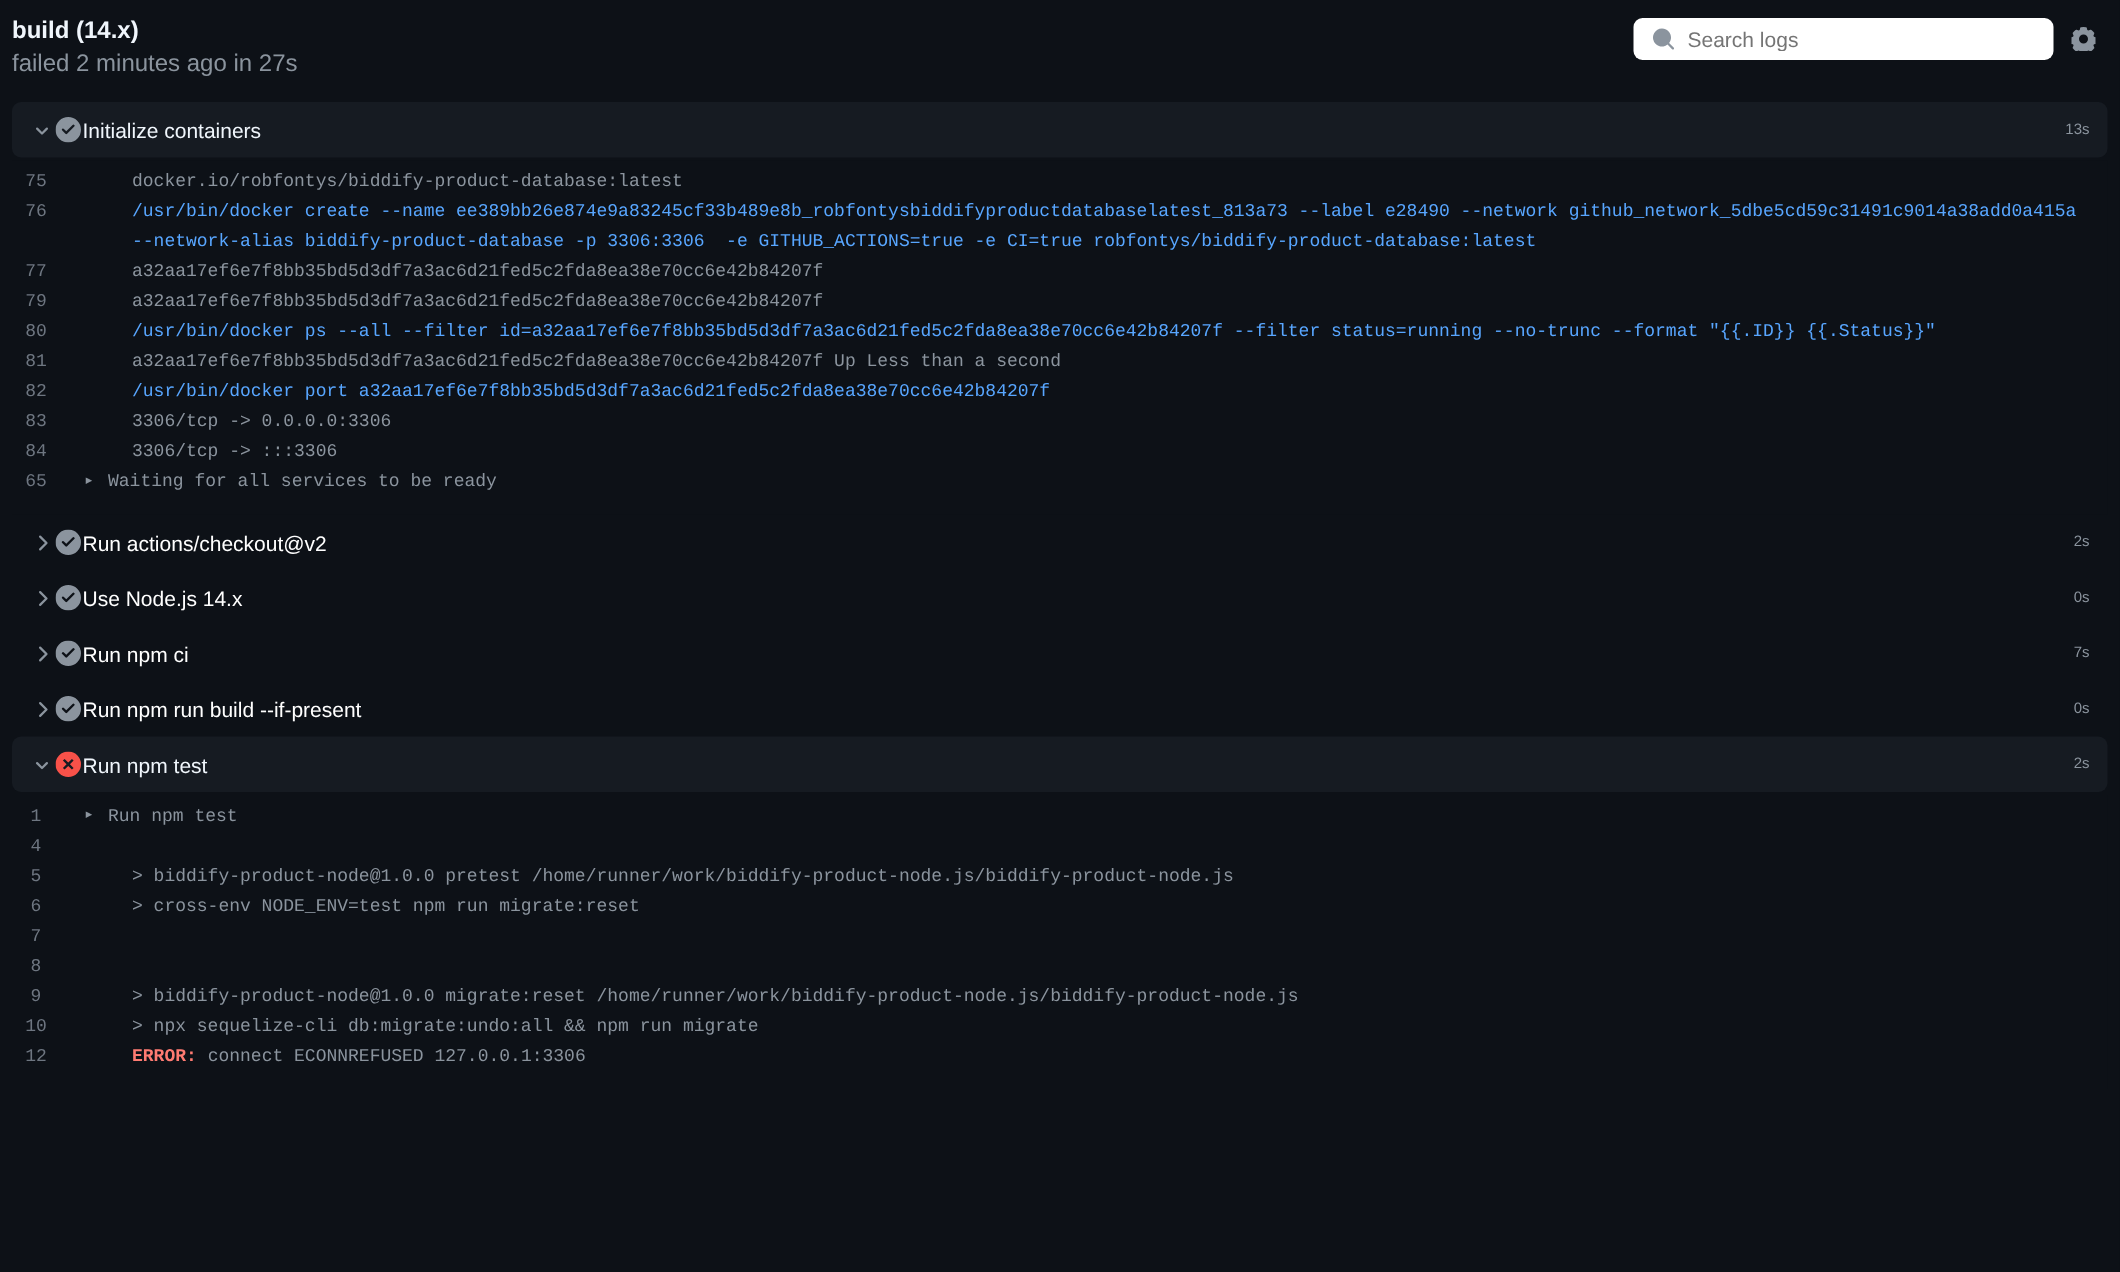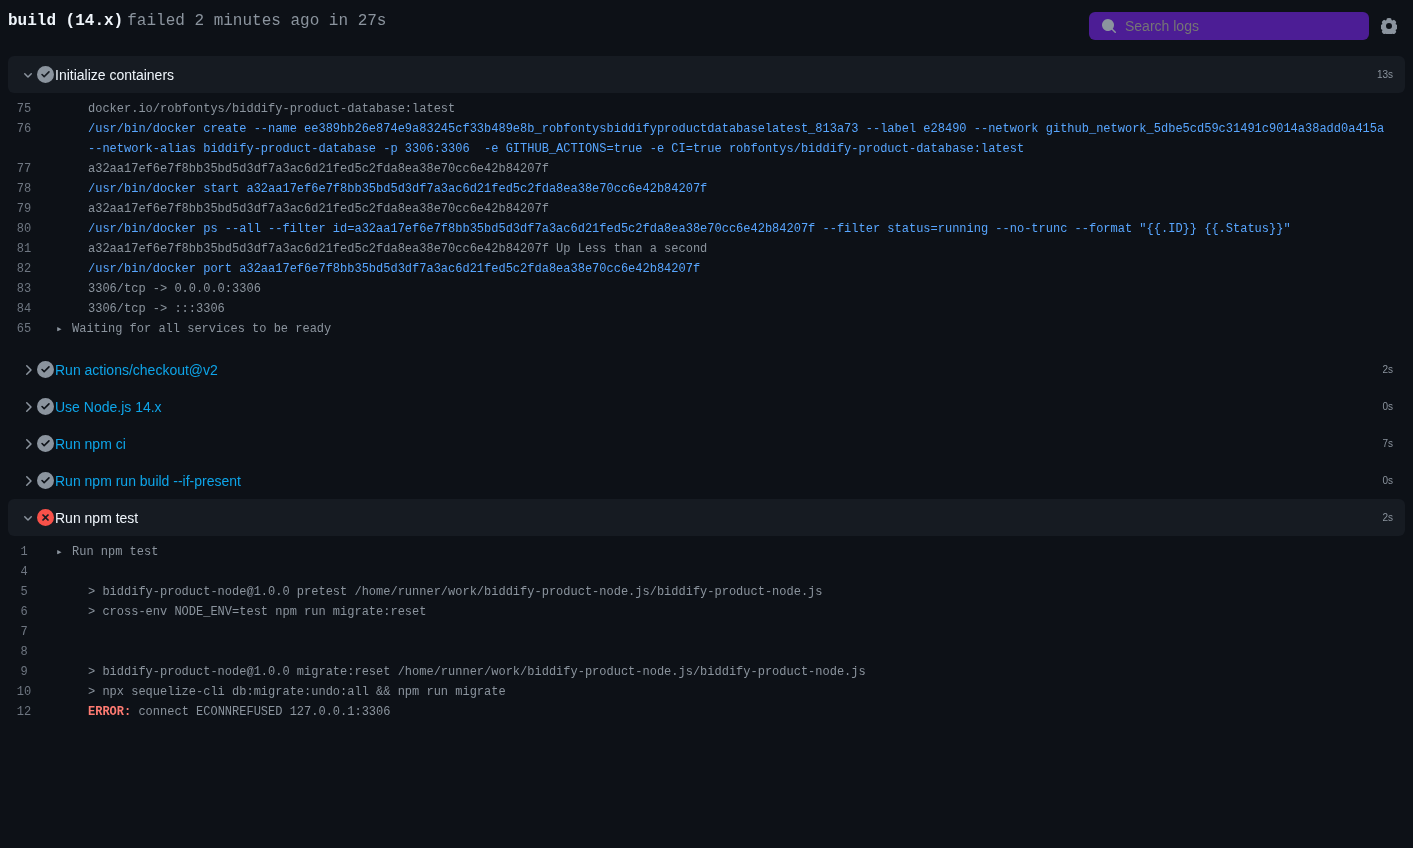--- a/index.html
+++ b/index.html
@@ -17,40 +17,39 @@
       overflow: hidden;
     }
     .header {
       display: flex;
       justify-content: space-between;
       align-items: flex-start;
       padding: 12px 16px 16px 8px;
     }
     .header-left {
       display: flex;
-      flex-direction: row;
+      flex-direction: column;
       gap: 4px;
-      font-family: Liberation Mono, monospace;
     }
     .title {
       font-size: 16px;
       font-weight: 600;
       color: #f0f6fc;
     }
     .subtitle {
       font-size: 16px;
       color: #8b949e;
     }
     .header-right {
       display: flex;
       align-items: center;
       gap: 12px;
     }
     .search-box {
-      background: #4c1d95;
+      background: #ffffff;
       border-radius: 6px;
       padding: 6px 12px;
       display: flex;
       align-items: center;
       gap: 8px;
       width: 280px;
     }
     .search-icon-svg {
       width: 16px;
       height: 16px;
@@ -97,21 +96,21 @@
       flex-shrink: 0;
     }
     .status-success {
       fill: #8b949e;
     }
     .status-fail {
       fill: #f85149;
     }
     .step-name {
       flex: 1;
-      color: #0ea5e9;
+      color: #ffffff;
       font-size: 14px;
     }
     .step-row.expanded .step-name {
       color: #f0f6fc;
       font-weight: 500;
     }
     .step-duration {
       color: #8b949e;
       font-size: 10px;
     }
@@ -202,25 +201,20 @@
         <div class="log-num">76</div>
         <div class="log-caret"></div>
         <div class="log-text blue log-indent">/usr/bin/docker create --name ee389bb26e874e9a83245cf33b489e8b_robfontysbiddifyproductdatabaselatest_813a73 --label e28490 --network github_network_5dbe5cd59c31491c9014a38add0a415a --network-alias biddify-product-database -p 3306:3306  -e GITHUB_ACTIONS=true -e CI=true robfontys/biddify-product-database:latest</div>
       </div>
       <div class="log-line">
         <div class="log-num">77</div>
         <div class="log-caret"></div>
         <div class="log-text  log-indent">a32aa17ef6e7f8bb35bd5d3df7a3ac6d21fed5c2fda8ea38e70cc6e42b84207f</div>
       </div>
       <div class="log-line">
-        <div class="log-num">78</div>
-        <div class="log-caret"></div>
-        <div class="log-text blue log-indent">/usr/bin/docker start a32aa17ef6e7f8bb35bd5d3df7a3ac6d21fed5c2fda8ea38e70cc6e42b84207f</div>
-      </div>
-      <div class="log-line">
         <div class="log-num">79</div>
         <div class="log-caret"></div>
         <div class="log-text  log-indent">a32aa17ef6e7f8bb35bd5d3df7a3ac6d21fed5c2fda8ea38e70cc6e42b84207f</div>
       </div>
       <div class="log-line">
         <div class="log-num">80</div>
         <div class="log-caret"></div>
         <div class="log-text blue log-indent">/usr/bin/docker ps --all --filter id=a32aa17ef6e7f8bb35bd5d3df7a3ac6d21fed5c2fda8ea38e70cc6e42b84207f --filter status=running --no-trunc --format "{{.ID}} {{.Status}}"</div>
       </div>
       <div class="log-line">

